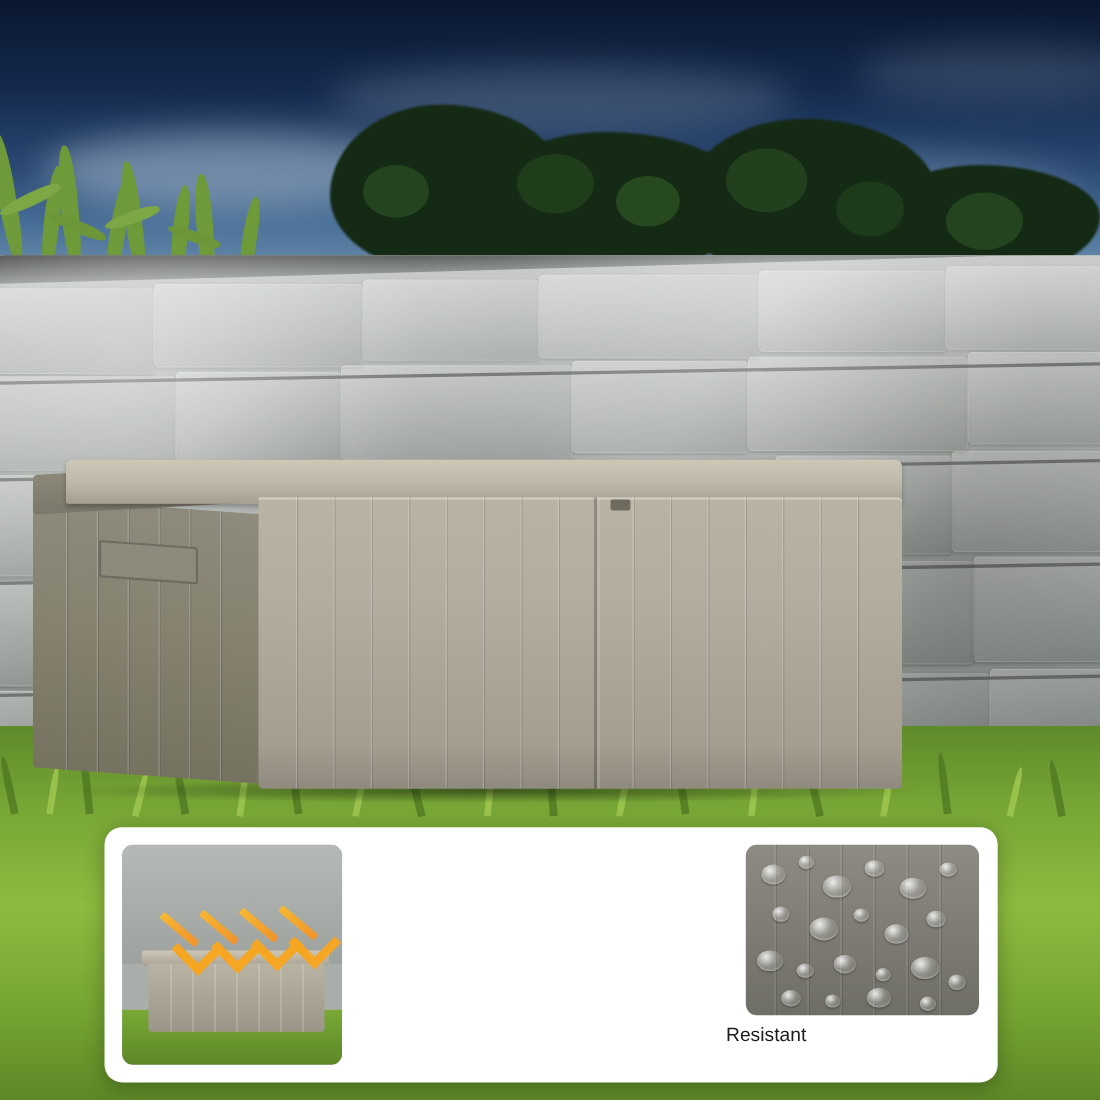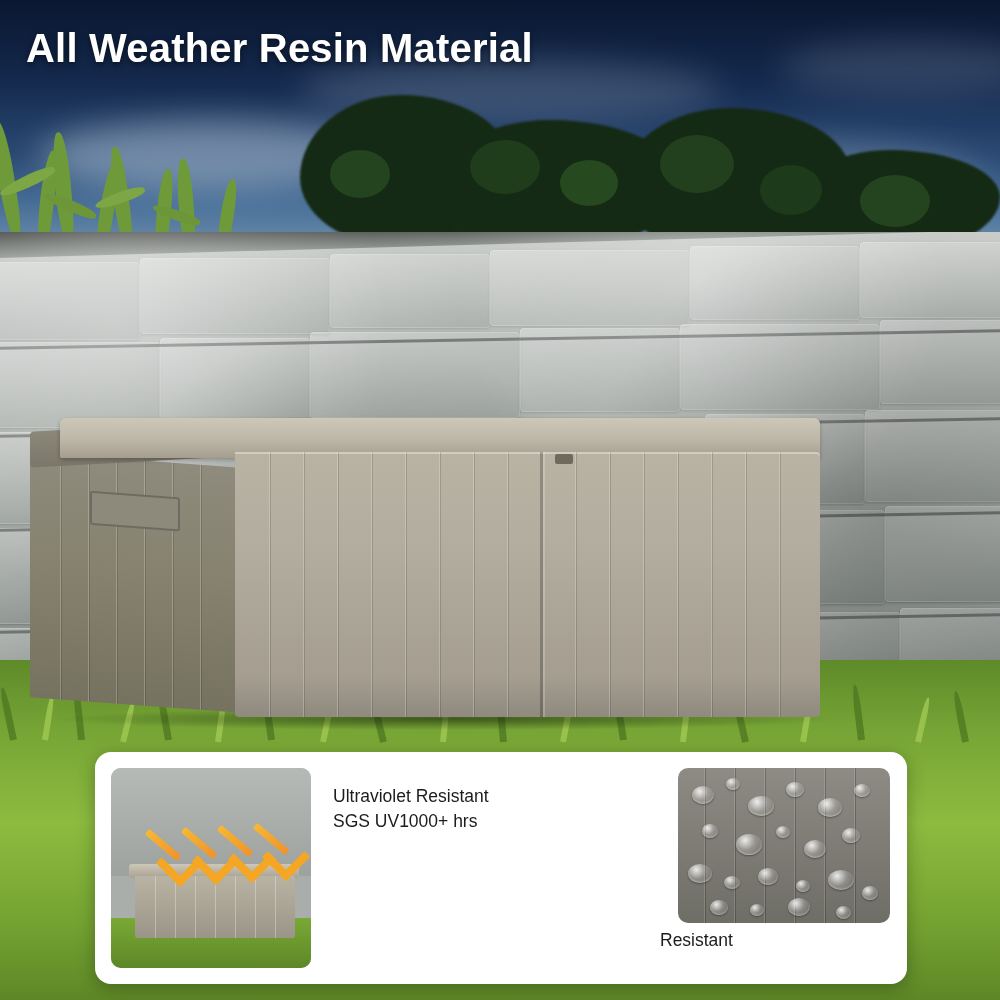--- a/index.html
+++ b/index.html
@@ -385,21 +385,20 @@
       <div class="plank" style="left:374px;"></div>
       <div class="plank" style="left:408px;"></div>
       <div class="plank" style="left:442px;"></div>
       <div class="plank" style="left:476px;"></div>
       <div class="plank" style="left:510px;"></div>
       <div class="plank" style="left:544px;"></div>
     </div>
     <div class="latch"></div>
   </div>
 
-  <div class="title">All Weather Resin Material</div>
 
   <div class="card">
 
     <div class="thumb-uv">
       <div class="mini-wall"></div>
       <div class="mini-grass"></div>
       <div class="mini-box-lid"></div>
       <div class="mini-box-body">
         <div class="mini-plank" style="left:20px;"></div>
         <div class="mini-plank" style="left:40px;"></div>
@@ -414,24 +413,20 @@
         <div class="uv-ray" style="left:72px; top:58px; width:42px; transform:rotate(40deg);"></div>
         <div class="uv-ray" style="left:108px;top:56px; width:42px; transform:rotate(40deg);"></div>
         <div class="uv-ray" style="left:144px;top:54px; width:42px; transform:rotate(40deg);"></div>
         <div class="uv-chevron" style="left:52px;  top:78px;"></div>
         <div class="uv-chevron" style="left:88px;  top:76px;"></div>
         <div class="uv-chevron" style="left:124px; top:74px;"></div>
         <div class="uv-chevron" style="left:158px; top:72px;"></div>
       </div>
     </div>
 
-    <div class="uv-text">
-      <span class="l1">Ultraviolet Resistant</span>
-      <span class="l2">SGS UV1000+ hrs</span>
-    </div>
 
     <div class="thumb-water">
       <div class="wplank" style="left:26px;"></div>
       <div class="wplank" style="left:56px;"></div>
       <div class="wplank" style="left:86px;"></div>
       <div class="wplank" style="left:116px;"></div>
       <div class="wplank" style="left:146px;"></div>
       <div class="wplank" style="left:176px;"></div>
       <div class="drop" style="left:14px;  top:18px;  width:22px; height:18px;"></div>
       <div class="drop" style="left:48px;  top:10px;  width:14px; height:12px;"></div>

